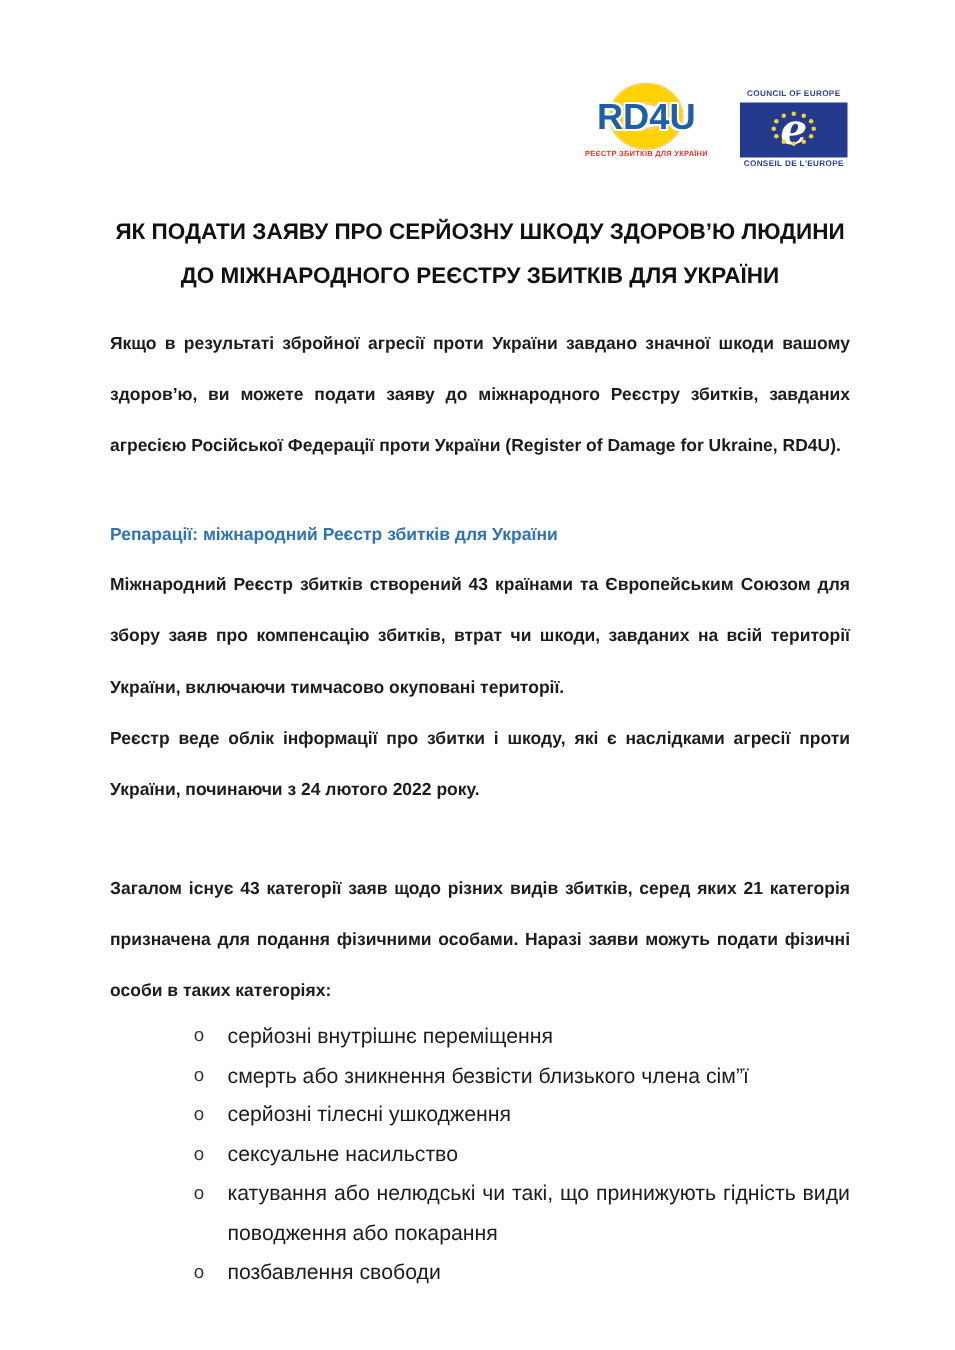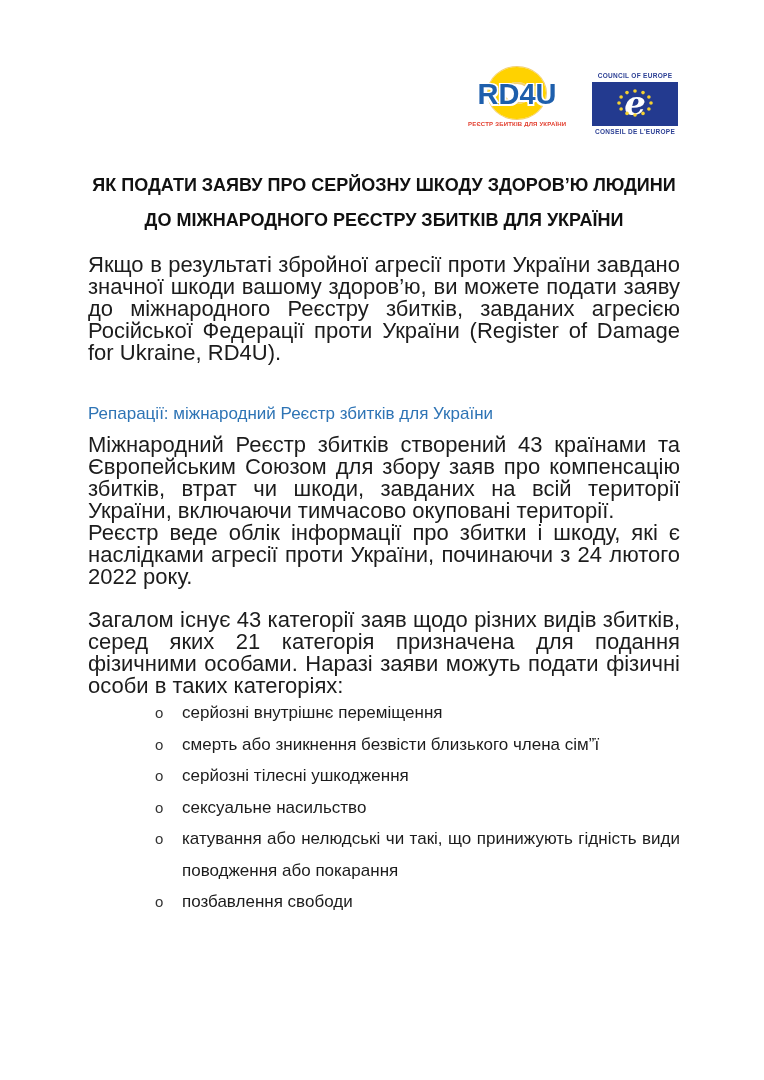--- a/index.html
+++ b/index.html
@@ -60,33 +60,34 @@
   .title {
     margin-top: 34px;
     text-align: center;
     font-weight: bold;
     font-size: 18px;
     line-height: 35px;
     color: #111111;
   }
   .para {
     text-align: justify;
-    font-size: 22px;
-    line-height: 22px;
+    font-size: 14px;
+    line-height: 41px;
+    font-weight: bold;
   }
   .p-intro { margin-top: 16px; }
   .sec-heading {
     margin-top: 34px;
-    font-weight: normal;
-    font-size: 17px;
+    font-weight: bold;
+    font-size: 14px;
     line-height: 32px;
     color: #2E74B5;
   }
   .p-sec1 { margin-top: 4px; }
-  .p-cat  { margin-top: 21px; }
+  .p-cat  { margin-top: 38px; }
 
   .cat-list { list-style: none; }
   .cat-list li {
     display: flex;
     align-items: flex-start;
     padding-left: 67px;
     font-size: 17px;
     line-height: 31.5px;
   }
   .li-marker { flex: 0 0 27px; width: 27px; font-size: 15px; color: #333; }

